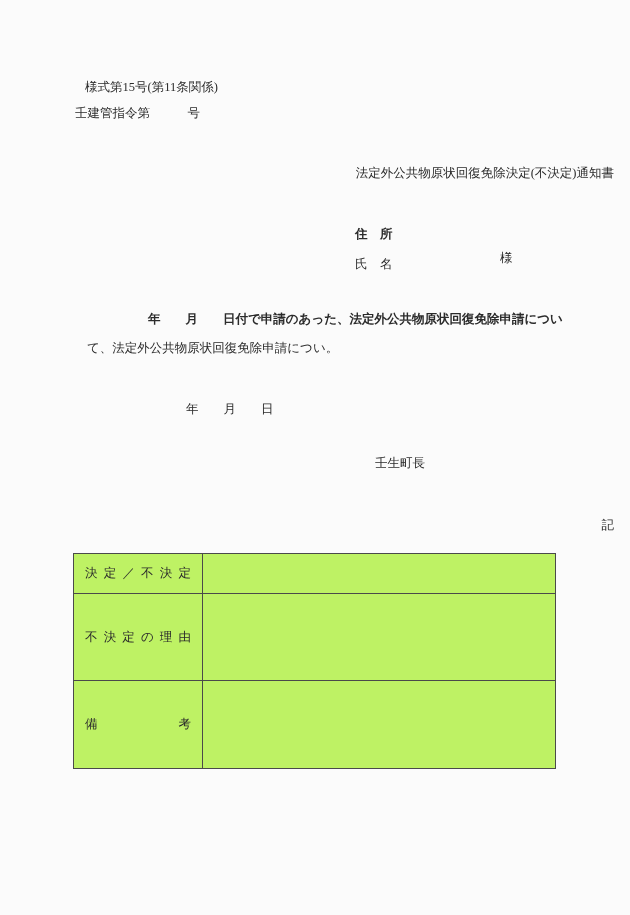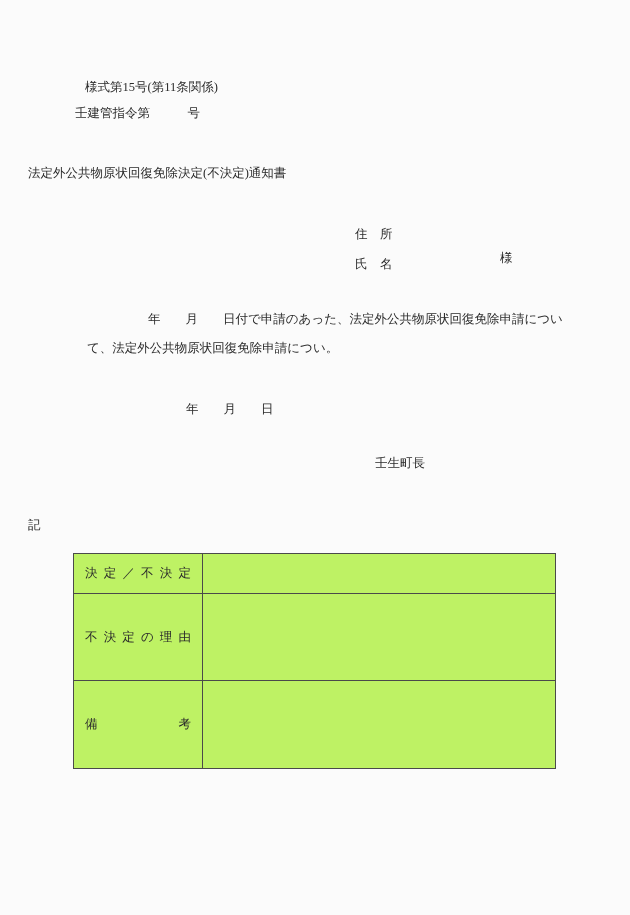--- a/index.html
+++ b/index.html
@@ -11,21 +11,21 @@
     position: relative;
     width: 630px;
     height: 915px;
     background: #fbfbfb;
     font-family: "Liberation Serif", "DejaVu Serif", serif;
     font-size: 12.5px;
     color: #2b2b2b;
     overflow: hidden;
   }
   .abs { position: absolute; white-space: pre; line-height: 1.25; }
-  .centered { left: 0; right: 16px; text-align: left; margin-left: 28px; }
+  .centered { left: 0; right: 16px; text-align: right; margin-left: 28px; }
 
   
   .doc-table {
     position: absolute;
     left: 73px;
     top: 553px;
     width: 483px;
     border: 1.5px solid #4a4a4a;
     box-sizing: border-box;
     background: #bef264;
@@ -56,27 +56,27 @@
 <body>
 
 <div class="page">
 
   <div class="abs" style="left:85px; top:80px;">様式第15号(第11条関係)</div>
 
   <div class="abs" style="left:75px; top:106px;">壬建管指令第　　　号</div>
 
   <div class="abs centered" style="top:166px;">法定外公共物原状回復免除決定(不決定)通知書</div>
 
-  <div class="abs" style="left:355px; top:227px;">住　所</div>
+  <div class="abs" style="left:355px; top:227px;font-weight:bold;">住　所</div>
 
   <div class="abs" style="left:355px; top:257px;">氏　名</div>
 
   <div class="abs" style="left:500px; top:251px;">様</div>
 
-  <div class="abs" style="left:148px; top:312px;">年　　月　　日付で申請のあった、法定外公共物原状回復免除申請につい</div>
+  <div class="abs" style="left:148px; top:312px;font-weight:bold;">年　　月　　日付で申請のあった、法定外公共物原状回復免除申請につい</div>
 
   <div class="abs" style="left:87px; top:341px;">て、法定外公共物原状回復免除申請につい。</div>
 
   <div class="abs" style="left:145px; top:402px;margin-left:41px;">年　　月　　日</div>
 
   <div class="abs" style="left:375px; top:456px;">壬生町長</div>
 
   <div class="abs centered" style="top:518px;">記</div>
 
   <div class="doc-table">

